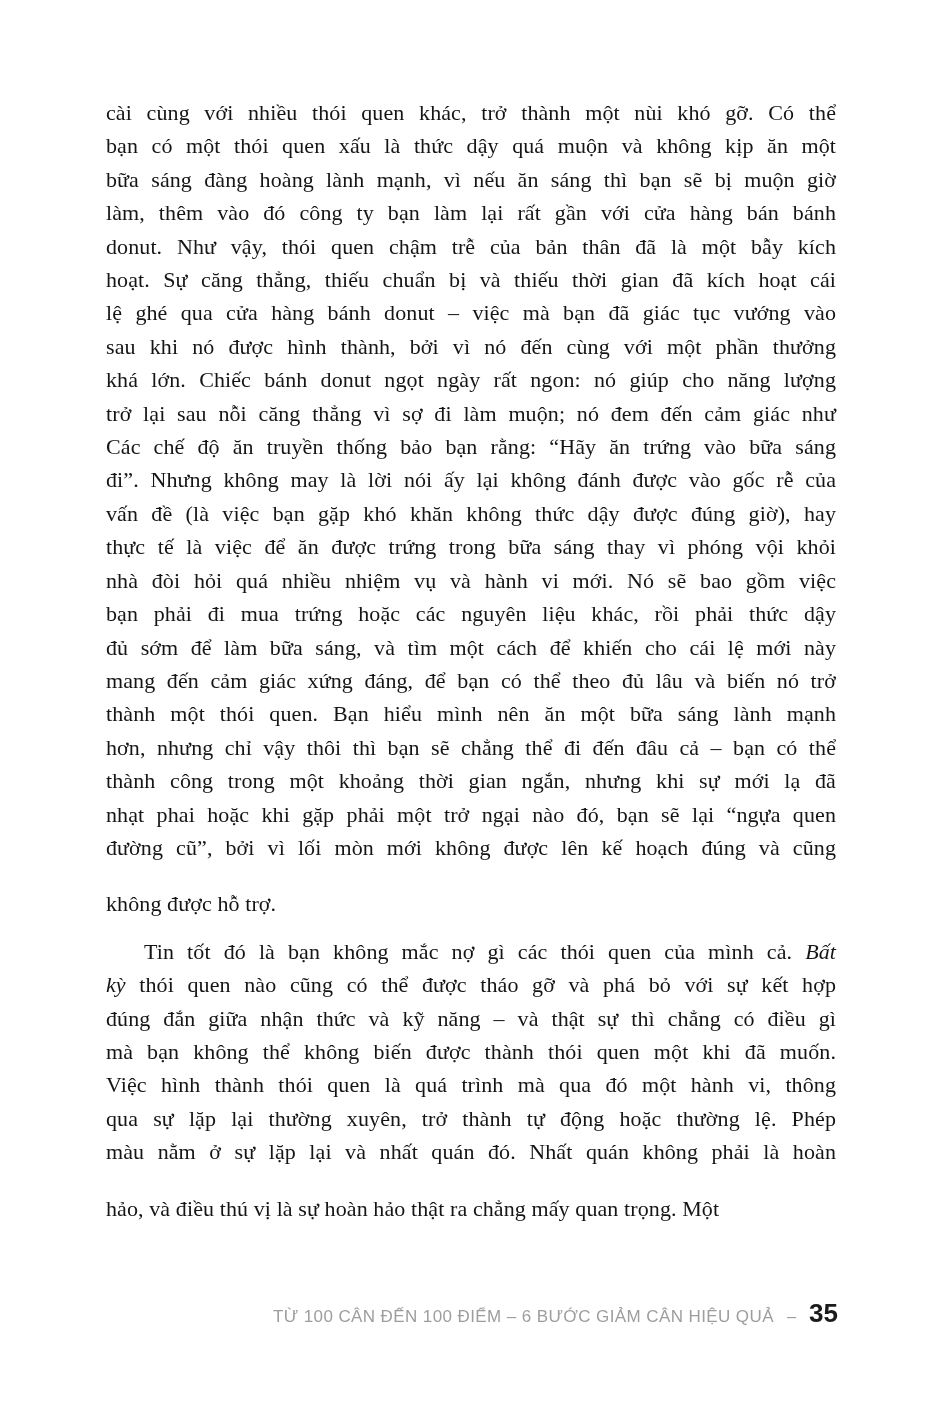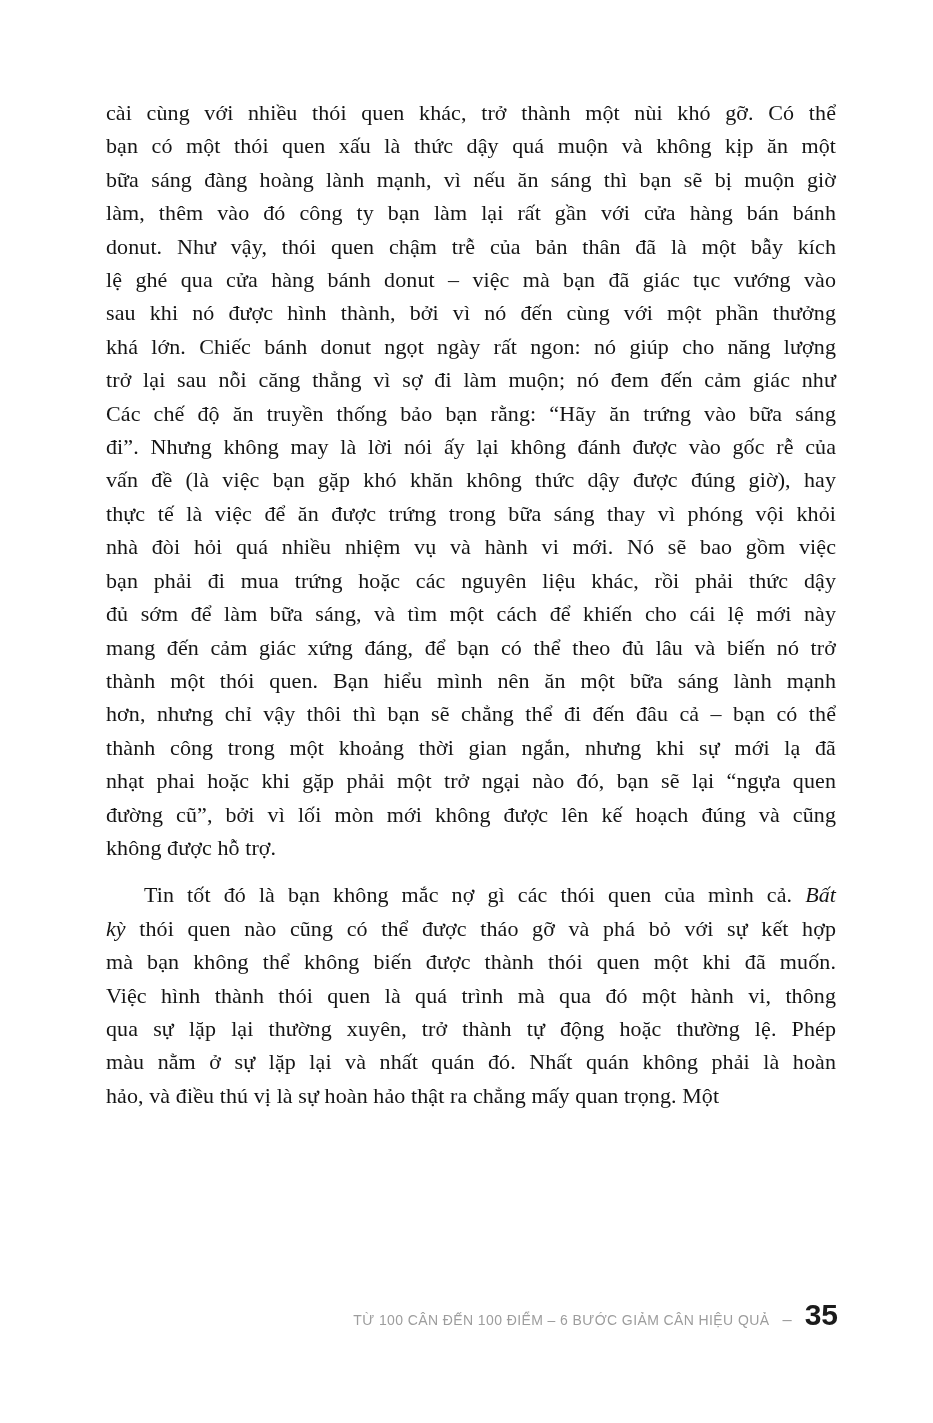--- a/index.html
+++ b/index.html
@@ -24,62 +24,63 @@
   }
   .para { margin: 0; }
   .para + .para { margin-top: 14px; }
   .line {
     font-size: 22px;
     line-height: 33.4px;
     text-align: justify;
     text-align-last: justify;
     letter-spacing: 0.1px;
   }
-  .line.last { text-align-last: left; }
+  .line.last { text-align-last: left; margin-top: 23px; }
   .line.indent { text-indent: 38px; }
   .it { font-style: italic; }
   .footer {
     position: absolute;
     right: 95px;
     top: 1298px;
     display: flex;
     align-items: baseline;
     gap: 13px;
     font-family: "Liberation Sans", "DejaVu Sans", sans-serif;
     white-space: nowrap;
   }
   .footer-title {
     color: #9d9d9d;
-    font-size: 14px;
+    font-size: 17px;
     font-weight: 400;
     letter-spacing: 0.4px;
   }
   .footer-sep {
     color: #9d9d9d;
     font-size: 16.5px;
   }
   .footer-page {
     color: #1b1b1b;
-    font-size: 30px;
+    font-size: 26px;
     font-weight: 600;
   }
 </style>
 </head>
 <body>
 
 <div class="page">
 
   <main class="text-block">
     <div id="paragraphs">
         <div class="para">
           <div class="line"><span>cài cùng với nhiều thói quen khác, trở thành một nùi khó gỡ. Có thể</span></div>
           <div class="line"><span>bạn có một thói quen xấu là thức dậy quá muộn và không kịp ăn một</span></div>
           <div class="line"><span>bữa sáng đàng hoàng lành mạnh, vì nếu ăn sáng thì bạn sẽ bị muộn giờ</span></div>
           <div class="line"><span>làm, thêm vào đó công ty bạn làm lại rất gần với cửa hàng bán bánh</span></div>
           <div class="line"><span>donut. Như vậy, thói quen chậm trễ của bản thân đã là một bẫy kích</span></div>
+          <div class="line"><span>hoạt. Sự căng thẳng, thiếu chuẩn bị và thiếu thời gian đã kích hoạt cái</span></div>
           <div class="line"><span>lệ ghé qua cửa hàng bánh donut – việc mà bạn đã giác tục vướng vào</span></div>
           <div class="line"><span>sau khi nó được hình thành, bởi vì nó đến cùng với một phần thưởng</span></div>
           <div class="line"><span>khá lớn. Chiếc bánh donut ngọt ngày rất ngon: nó giúp cho năng lượng</span></div>
           <div class="line"><span>trở lại sau nỗi căng thẳng vì sợ đi làm muộn; nó đem đến cảm giác như</span></div>
           <div class="line"><span>Các chế độ ăn truyền thống bảo bạn rằng: “Hãy ăn trứng vào bữa sáng</span></div>
           <div class="line"><span>đi”. Nhưng không may là lời nói ấy lại không đánh được vào gốc rễ của</span></div>
           <div class="line"><span>vấn đề (là việc bạn gặp khó khăn không thức dậy được đúng giờ), hay</span></div>
           <div class="line"><span>thực tế là việc để ăn được trứng trong bữa sáng thay vì phóng vội khỏi</span></div>
           <div class="line"><span>nhà đòi hỏi quá nhiều nhiệm vụ và hành vi mới. Nó sẽ bao gồm việc</span></div>
           <div class="line"><span>bạn phải đi mua trứng hoặc các nguyên liệu khác, rồi phải thức dậy</span></div>
@@ -88,20 +89,21 @@
           <div class="line"><span>thành một thói quen. Bạn hiểu mình nên ăn một bữa sáng lành mạnh</span></div>
           <div class="line"><span>hơn, nhưng chỉ vậy thôi thì bạn sẽ chẳng thể đi đến đâu cả – bạn có thể</span></div>
           <div class="line"><span>thành công trong một khoảng thời gian ngắn, nhưng khi sự mới lạ đã</span></div>
           <div class="line"><span>nhạt phai hoặc khi gặp phải một trở ngại nào đó, bạn sẽ lại “ngựa quen</span></div>
           <div class="line"><span>đường cũ”, bởi vì lối mòn mới không được lên kế hoạch đúng và cũng</span></div>
           <div class="line last"><span>không được hỗ trợ.</span></div>
         </div>
         <div class="para">
           <div class="line indent"><span>Tin tốt đó là bạn không mắc nợ gì các thói quen của mình cả. </span><span class="it">Bất</span></div>
           <div class="line"><span class="it">kỳ</span><span> thói quen nào cũng có thể được tháo gỡ và phá bỏ với sự kết hợp</span></div>
+          <div class="line"><span>đúng đắn giữa nhận thức và kỹ năng – và thật sự thì chẳng có điều gì</span></div>
           <div class="line"><span>mà bạn không thể không biến được thành thói quen một khi đã muốn.</span></div>
           <div class="line"><span>Việc hình thành thói quen là quá trình mà qua đó một hành vi, thông</span></div>
           <div class="line"><span>qua sự lặp lại thường xuyên, trở thành tự động hoặc thường lệ. Phép</span></div>
           <div class="line"><span>màu nằm ở sự lặp lại và nhất quán đó. Nhất quán không phải là hoàn</span></div>
           <div class="line last"><span>hảo, và điều thú vị là sự hoàn hảo thật ra chẳng mấy quan trọng. Một</span></div>
         </div>
       </div>
   </main>
 
   <footer class="footer">

